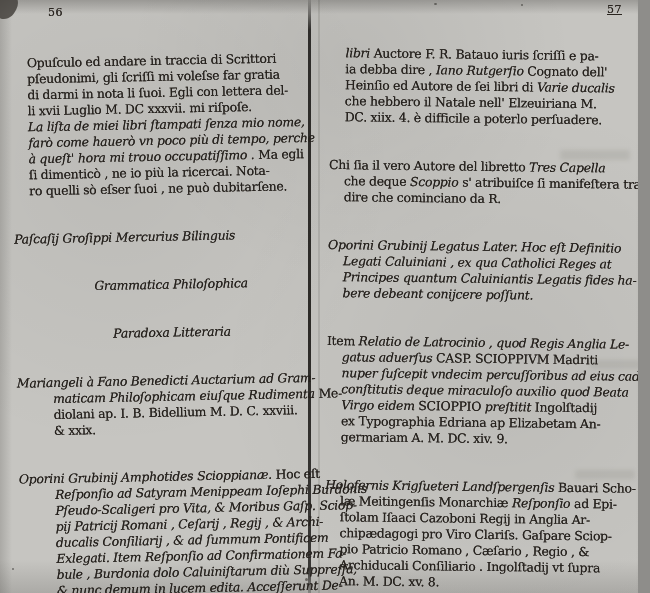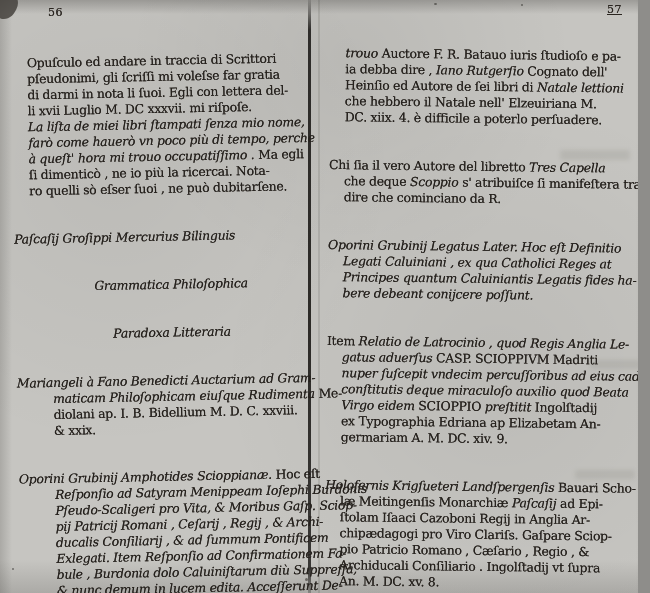--- a/index.html
+++ b/index.html
@@ -86,41 +86,41 @@
 Exlegati. Item Reſponſio ad Confirmationem Fa-
 bule , Burdonia dolo Caluiniſtarum diù Suppreſſa,
 &amp; nunc demum in lucem edita. Acceſſerunt De-
 nunciatio , &amp; Mantiſſa Amphotidum cum Tribus
 Capellis , ſecundùm excuſa. </span></div>
     
     
   </div>
 
   <div class="pg pg-right">
-    <div class="blk indent"><span class="it">trouo </span><span>Auctore F. R. Batauo iuris ſtudioſo e pa-
+    <div class="blk indent"><span class="it">libri </span><span>Auctore F. R. Batauo iuris ſcriſſi e pa-
 ia debba dire , </span><span class="it">Iano Rutgerſio </span><span>Cognato dell'
-Heinſio ed Autore de ſei libri di </span><span class="it">Natale lettioni
+Heinſio ed Autore de ſei libri di </span><span class="it">Varie ducalis
 </span><span>che hebbero il Natale nell' Elzeuiriana M.
 DC. xiix. 4. è difficile a poterlo perſuadere.</span></div>
     <div class="blk hang"><span>Chi ſia il vero Autore del libretto </span><span class="it">Tres Capella
 </span><span>che deque </span><span class="it">Scoppio </span><span>s' atribuiſce ſi manifeſtera tra
 dire che cominciano da R.</span></div>
     <div class="blk hang"><span class="it">Oporini Grubinij Legatus Later. Hoc eſt Definitio
 Legati Caluiniani , ex qua Catholici Reges at
 Principes quantum Caluiniantis Legatis fides ha-
 bere debeant conijcere poſſunt.</span></div>
     <div class="blk hang"><span>Item </span><span class="it">Relatio de Latrocinio , quod Regis Anglia Le-
 gatus aduerſus </span><span>CASP. SCIOPPIVM Madriti
 </span><span class="it">nuper ſuſcepit vndecim percuſſoribus ad eius cadem
 conſtitutis deque miraculoſo auxilio quod Beata
 Virgo eidem </span><span>SCIOPPIO </span><span class="it">preſtitit </span><span>Ingolſtadij
 ex Typographia Edriana ap Elizabetam An-
 germariam A. M. DC. xiv. 9.</span></div>
     <div class="blk hang"><span class="it">Holofernis Krigſueteri Landſpergenſis </span><span>Bauari Scho-
-læ Meitingenſis Monarchiæ </span><span class="it">Paſcaſij </span><span>ad Epi-
+læ Meitingenſis Monarchiæ </span><span class="it">Reſponſio </span><span>ad Epi-
 ſtolam Iſaaci Cazoboni Regij in Anglia Ar-
 chipædagogi pro Viro Clariſs. Gaſpare Sciop-
 pio Patricio Romano , Cæſario , Regio , &amp;
 Archiducali Conſiliario . Ingolſtadij vt ſupra
 An. M. DC. xv. 8.</span></div>
     
     
     
   </div>
 

